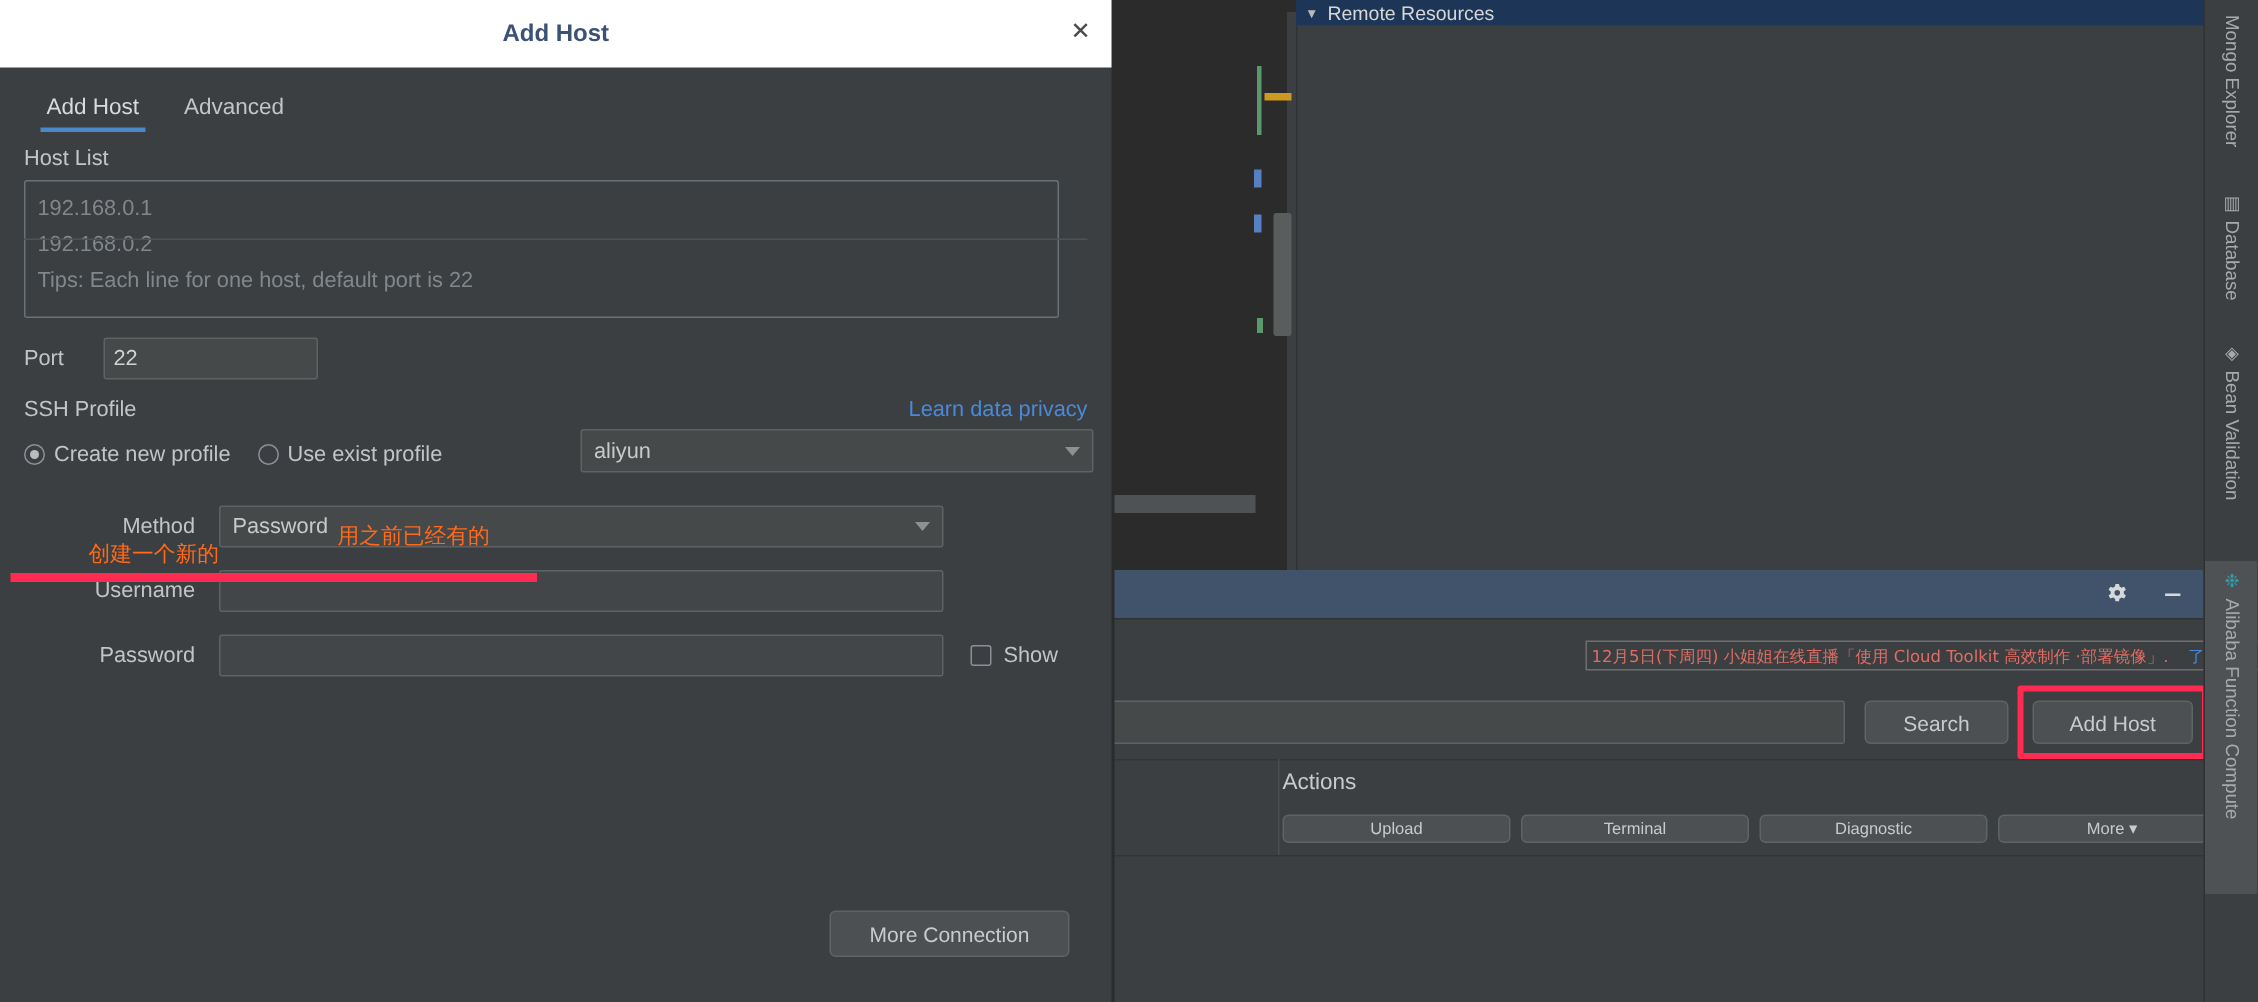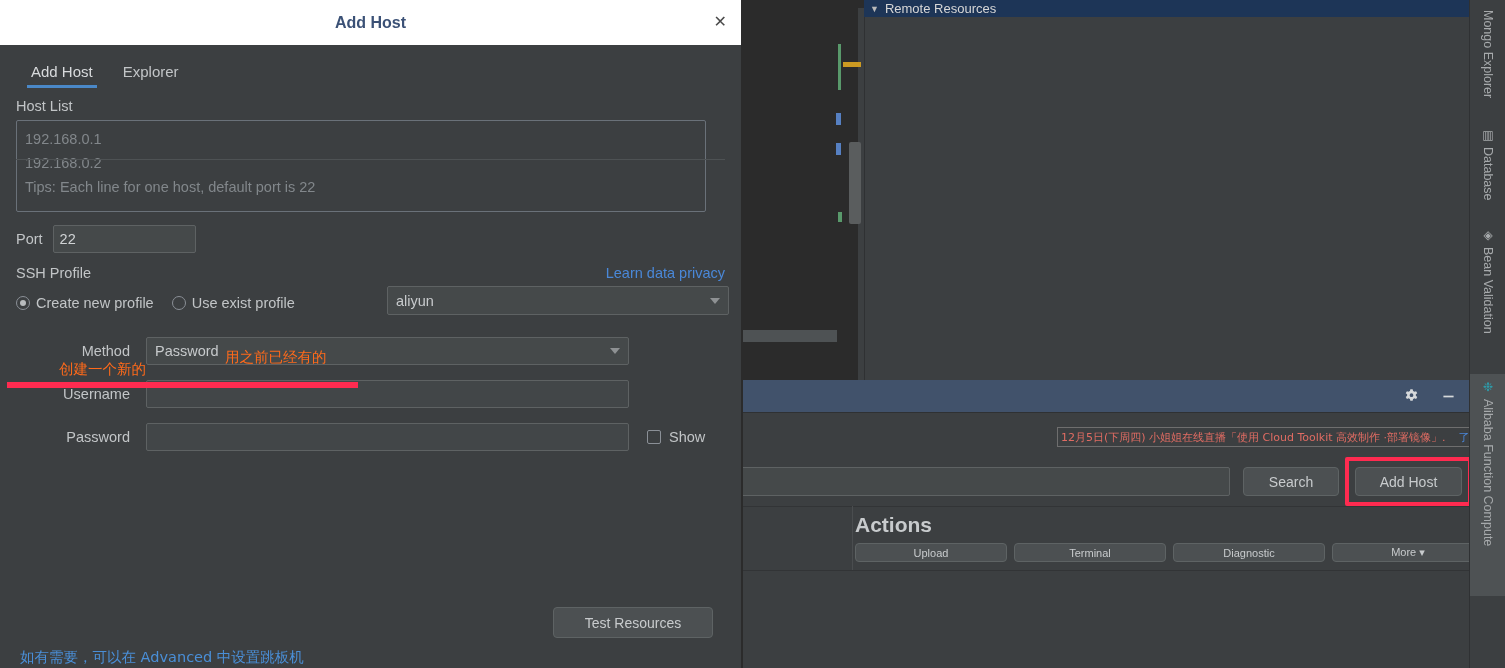--- a/index.html
+++ b/index.html
@@ -92,21 +92,21 @@
   .search-btn { position:absolute; left:1243px; top:467px; width:96px; height:29px; }
   .addhost-btn { position:absolute; left:1355px; top:467px; width:107px; height:29px; }
   .addhost-highlight {
     position:absolute; left:1345px; top:457px; width:127px; height:49px;
     border:4px solid #ff2b50; border-radius:2px; pointer-events:none;
   }
 
   
   .actions-sep-top { position:absolute; left:742px; top:506px; width:727px; height:1px; background:#323436; }
   .actions-label {
-    position:absolute; left:855px; top:513px; color:#c8cbcd; font-size:21px;font-weight:bold;
+    position:absolute; left:855px; top:513px; color:#c8cbcd; font-size:15px;
   }
   .actions-vline { position:absolute; left:852px; top:506px; width:1px; height:64px; background:#4a4d4f; }
   .actions-row {
     position:absolute; left:855px; top:543px; display:flex; gap:7px;
   }
   .action-btn {
     width:152px; height:19px; font-size:11px; border-radius:4px;
   }
   .actions-sep-bot { position:absolute; left:742px; top:570px; width:727px; height:1px; background:#323436; }
 
@@ -164,21 +164,21 @@
   .field-label { font-size:14.5px; color:#c2c5c7; }
 
   .hostlist-label { margin-top:10px; }
   .hostlist {
     margin-top:6px; height:92px; width:690px;
     background:#3c3f41; border:1px solid #6a7179; border-radius:2px;
     padding:6px 8px;
     color:#82878b; font-size:14.5px; line-height:24px;
   }
 
-  .port-row { display:flex; align-items:center; gap:10px; margin-top:13px; }
+  .port-row { display:flex; align-items:center; gap:26px; margin-top:13px; }
   .port-input {
     width:143px; height:28px; background:#45494a;
     border:1px solid #5e6263; border-radius:2px;
     color:#d0d3d5; font-size:14.5px; display:flex; align-items:center; padding:0 6px;
   }
 
   .ssh-row { display:flex; align-items:center; justify-content:space-between; margin-top:12px; }
   .learn-link { color:#4a88d8; font-size:14.5px; }
 
   .radio-row { display:flex; align-items:center; margin-top:10px; position:relative; height:24px; }
@@ -329,21 +329,21 @@
 
     <div class="dlg-title">
       <span class="dlg-title-text">Add Host</span>
       <span class="dlg-close">✕</span>
     </div>
 
     <div class="dlg-body">
 
       <div class="tabs">
         <div class="tab active">Add Host</div>
-        <div class="tab">Explorer</div>
+        <div class="tab">Advanced</div>
       </div>
       <div class="tabs-underline"></div>
 
       <div class="field-label hostlist-label">Host List</div>
       <div class="hostlist">
         <div>192.168.0.1</div>
         <div>192.168.0.2</div>
         <div>Tips: Each line for one host, default port is 22</div>
       </div>
 
@@ -383,22 +383,21 @@
         <div class="form-row">
           <div class="form-label">Password</div>
           <div class="form-input empty"></div>
           <div class="checkbox-wrap">
             <span class="checkbox"></span>
             <span class="cb-label">Show</span>
           </div>
         </div>
       </div>
 
-      <div class="btn testconn">Test Resources</div>
-      <div class="note-cn">如有需要，可以在 Advanced 中设置跳板机</div>
+      <div class="btn testconn">More Connection</div>
 
       <div class="anno-cn" style="left:59px; top:272px;margin-top:30px;">创建一个新的</div>
       <div class="anno-cn" style="left:225px; top:290px;">用之前已经有的</div>
       <div class="anno-bar" style="left:7px; top:324px; width:189px;"></div>
       <div class="anno-bar" style="left:190px; top:324px; width:168px;"></div>
     </div>
   </div>
 
 </div>
 

